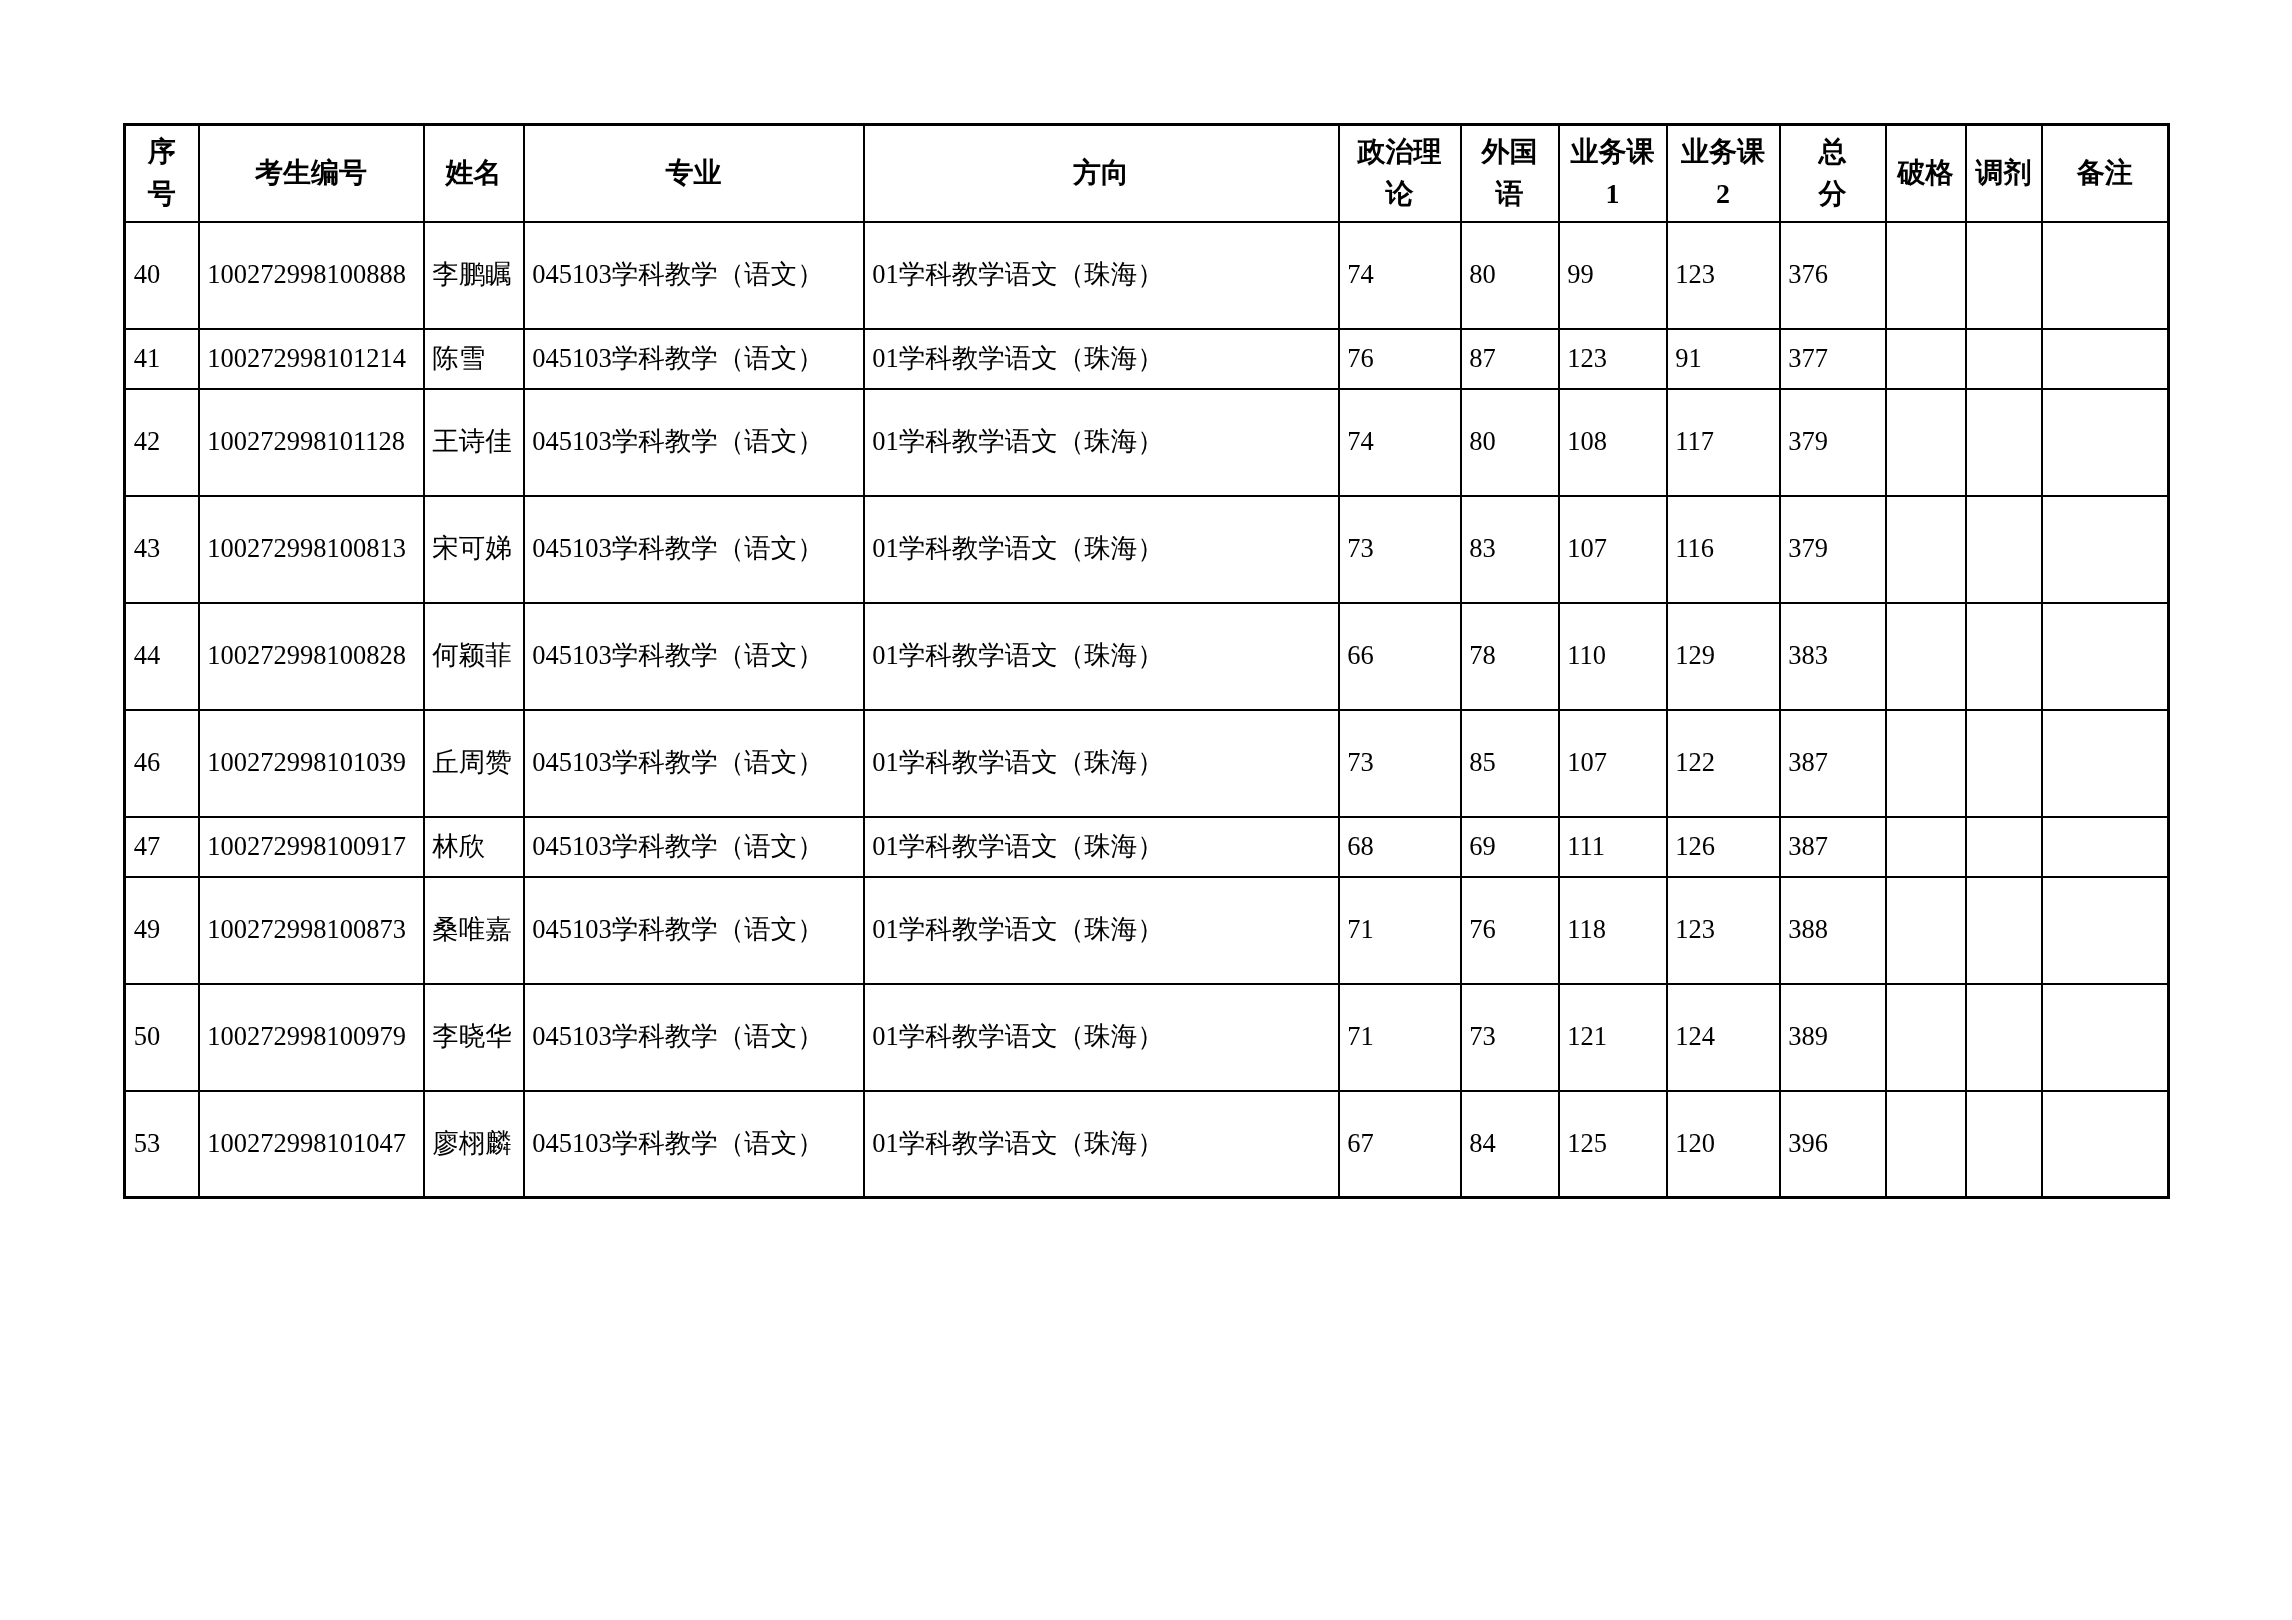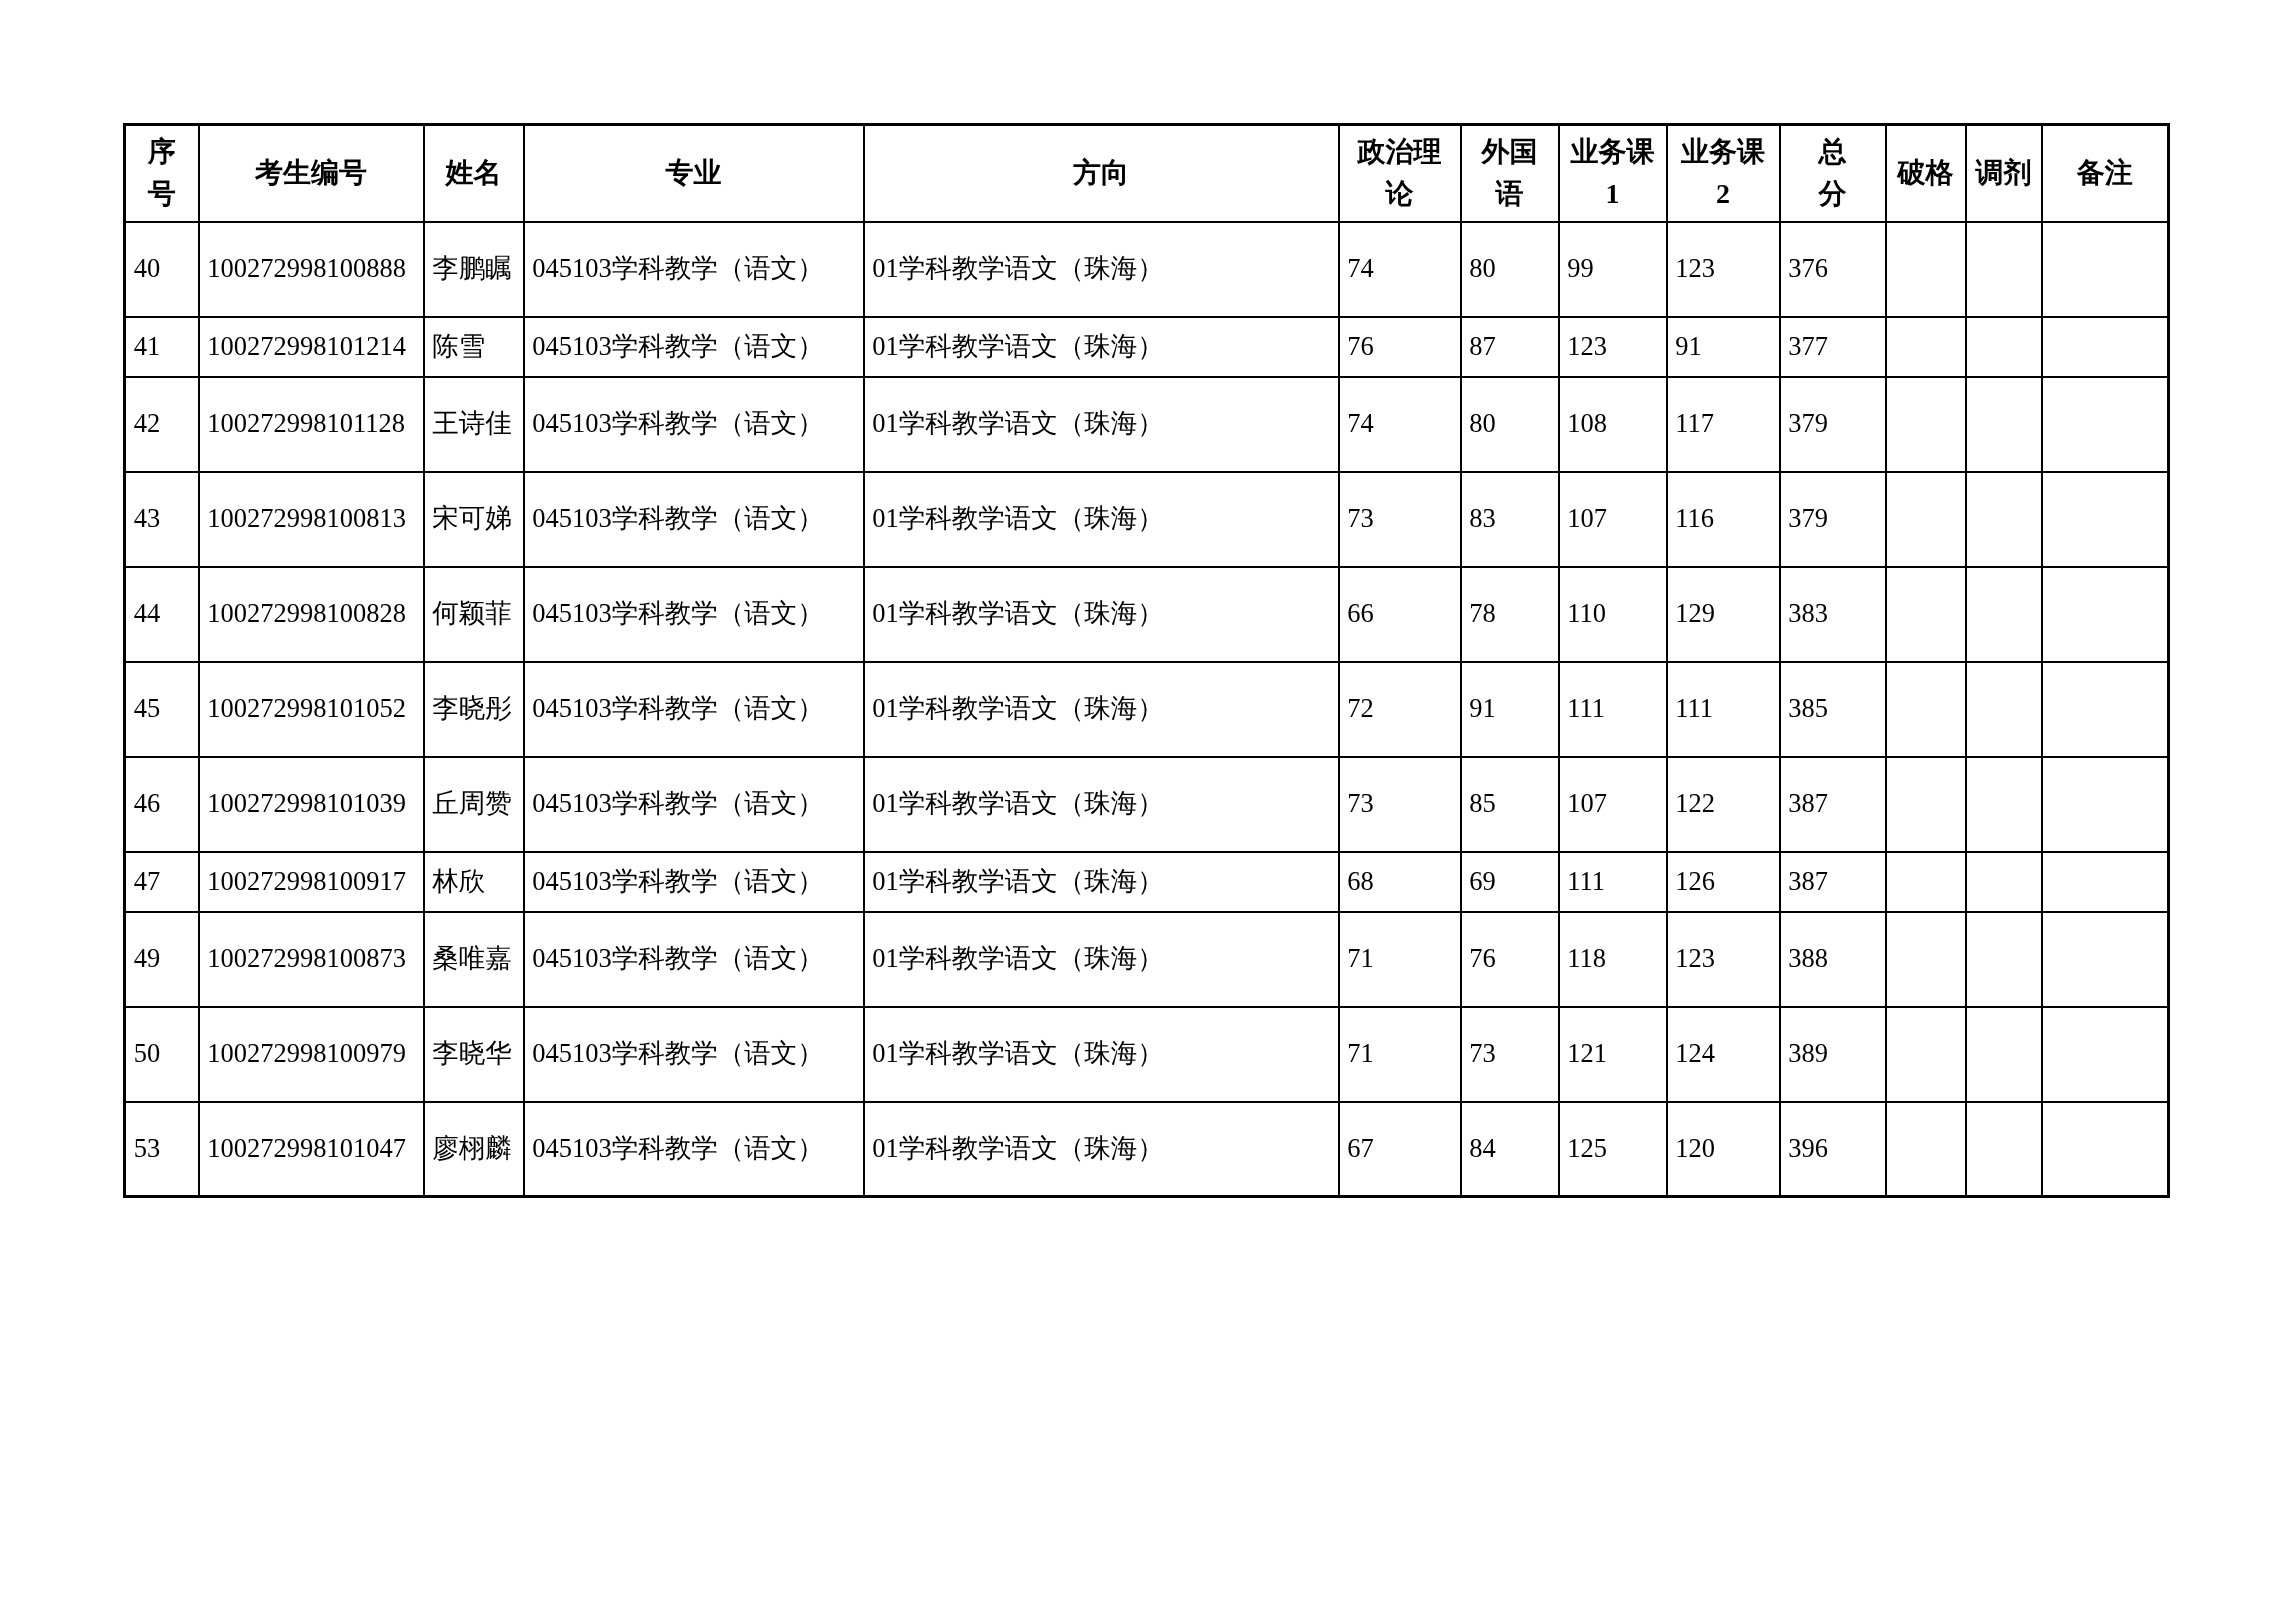--- a/index.html
+++ b/index.html
@@ -48,21 +48,21 @@
     font-weight: normal;
     text-align: left;
     line-height: 1.4;
     padding: 2px 7.8px;
     word-break: break-all;
   }
   table.score-table td.cell-id {
     white-space: nowrap;
   }
   thead tr { height: 97px; }
-  tbody tr.tall { height: 95px; }
+  tbody tr.tall { height: 107px; }
   tbody tr.short { height: 60px; }
 </style>
 </head>
 <body>
 
 <div class="page">
   <table class="score-table">
     <colgroup>
         <col style="width: 74px;">
         <col style="width: 225px;">
@@ -171,35 +171,20 @@
           <td class="cell-politics">66</td>
           <td class="cell-foreign">78</td>
           <td class="cell-course1">110</td>
           <td class="cell-course2">129</td>
           <td class="cell-total">383</td>
           <td class="cell-exception"></td>
           <td class="cell-adjustment"></td>
           <td class="cell-remark"></td>
         </tr>
         <tr class="tall">
-          <td class="cell-seq">45</td>
-          <td class="cell-id">100272998101052</td>
-          <td class="cell-name">李晓彤</td>
-          <td class="cell-major">045103学科教学（语文）</td>
-          <td class="cell-direction">01学科教学语文（珠海）</td>
-          <td class="cell-politics">72</td>
-          <td class="cell-foreign">91</td>
-          <td class="cell-course1">111</td>
-          <td class="cell-course2">111</td>
-          <td class="cell-total">385</td>
-          <td class="cell-exception"></td>
-          <td class="cell-adjustment"></td>
-          <td class="cell-remark"></td>
-        </tr>
-        <tr class="tall">
           <td class="cell-seq">46</td>
           <td class="cell-id">100272998101039</td>
           <td class="cell-name">丘周赞</td>
           <td class="cell-major">045103学科教学（语文）</td>
           <td class="cell-direction">01学科教学语文（珠海）</td>
           <td class="cell-politics">73</td>
           <td class="cell-foreign">85</td>
           <td class="cell-course1">107</td>
           <td class="cell-course2">122</td>
           <td class="cell-total">387</td>

